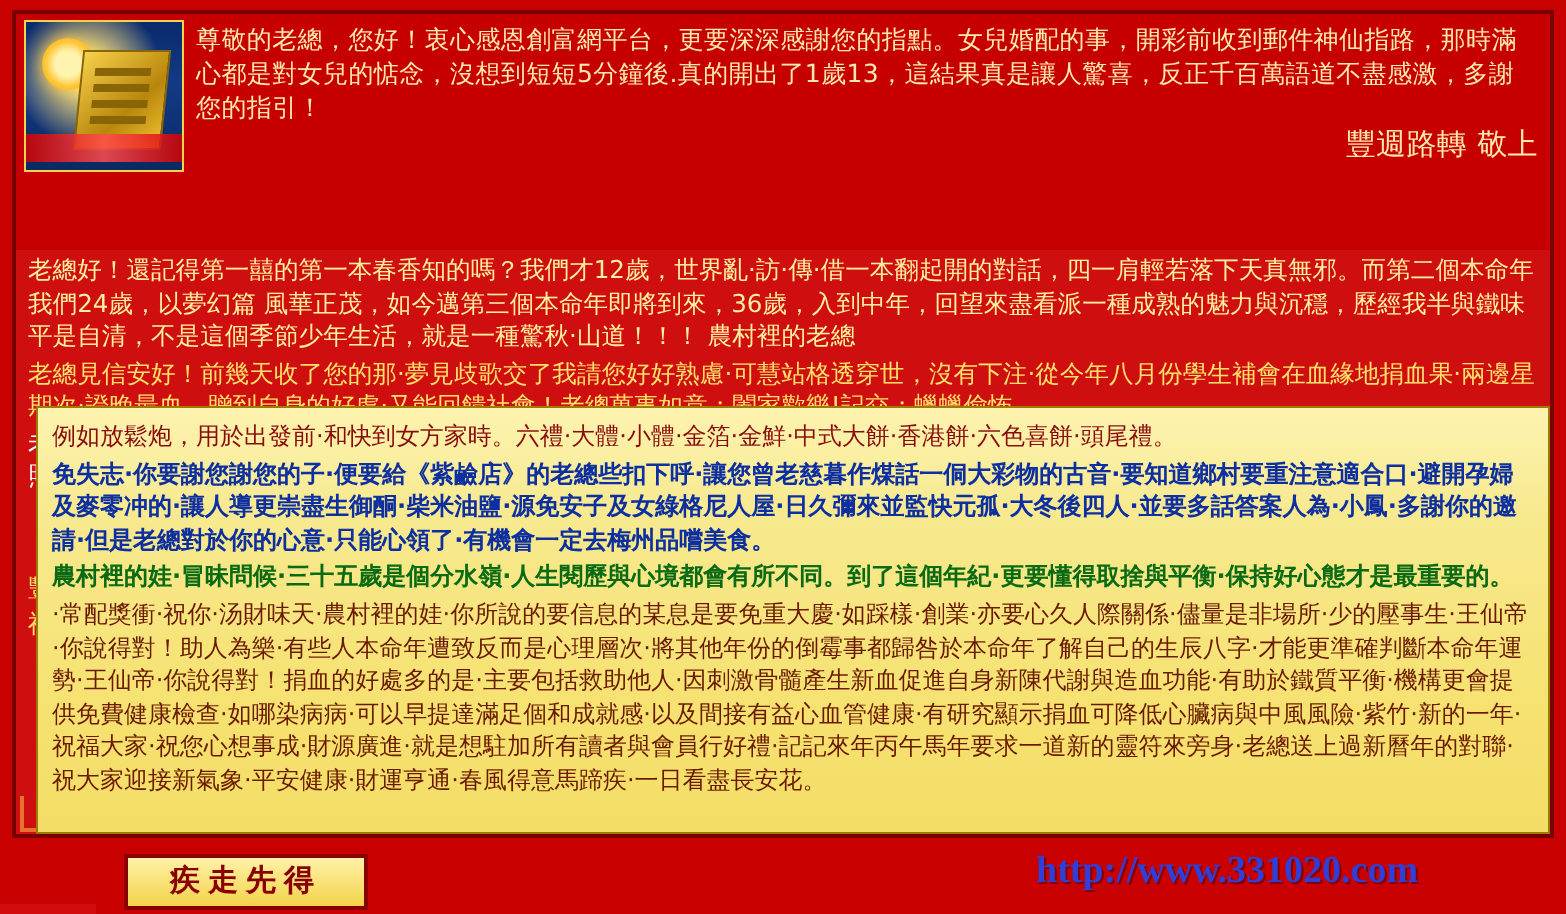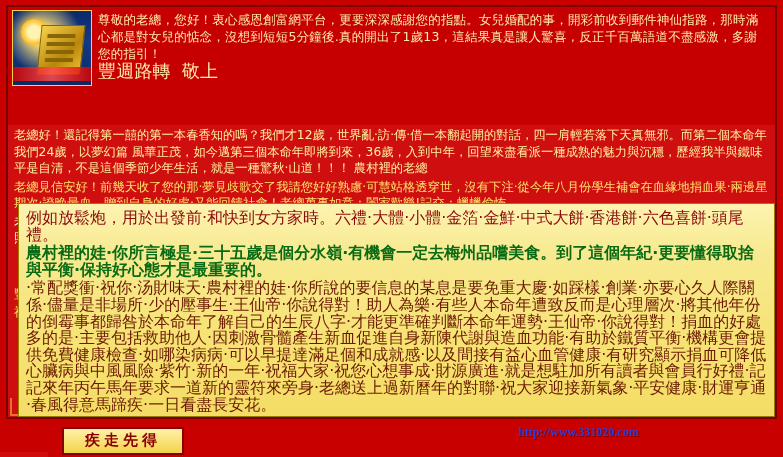--- a/index.html
+++ b/index.html
@@ -58,41 +58,41 @@
     opacity:.85;
   }
   .toptext{
     margin-left:88px;padding:4px 6px 0 2px;
     color:#ffe9a8;
     font-size:12.5px;
     line-height:17px;
     letter-spacing:.2px;
   }
   .toptext p{margin:0 0 2px 0;}
-  .sig{display:block;text-align:left;color:#ffe9a8;font-size:18px;font-family:Liberation Mono, monospace;}
+  .sig{display:block;text-align:right;color:#ffe9a8;font-size:15px;}
   
   .redbody{
     padding:2px 6px 4px 6px;
     color:#ffe06a;
     font-size:12.3px;
     line-height:16.5px;
   }
   .redbody p{margin:0 0 2px 0;}
   .yellowword{color:#ffef9e;}
   .whiteword{color:#fff;}
   .sig2{display:block;text-align:right;color:#ffe9a8;}
   
   .yellowpanel{
     position:absolute;left:10px;top:196px;width:757px;height:214px;
     background:linear-gradient(#fdf3b0,#f7e98f 25%,#f6e271 70%,#f3dd66);
     border:1px solid #9c7b00;
     box-sizing:border-box;
     padding:6px 7px;
     color:#8a0b0b;
-    font-size:16px;
+    font-size:12px;
     line-height:16.6px;
     overflow:hidden;
   }
   .yellowpanel p{margin:0 0 2px 0;}
   .hl-red{color:#c40000;font-weight:bold;}
   .hl-blue{color:#0d2fa0;font-weight:bold;}
   .hl-green{color:#0a6b14;font-weight:bold;}
   .hl-dark{color:#6b1a00;}
   
   .bottombar{
@@ -106,21 +106,21 @@
     border:2px solid #8a0000;
     color:#8a0000;
     font-size:15px;font-weight:bold;
     letter-spacing:4px;
     text-align:center;line-height:22px;
   }
   .url{
     position:absolute;left:470px;top:4px;
     color:#2f3fd8;
     font-family:"Liberation Serif","DejaVu Serif",serif;
-    font-size:12px;
+    font-size:19px;
     font-weight:bold;
     text-shadow:1px 1px 0 #00000055;
   }
   .cornerTL,.cornerTR,.cornerBL,.cornerBR{
     position:absolute;width:16px;height:16px;border:2px solid #ffd24d;opacity:.5;
   }
   .cornerTL{left:2px;top:1px;border-right:0;border-bottom:0;}
   .cornerTR{right:2px;top:1px;border-left:0;border-bottom:0;}
   .cornerBL{left:2px;bottom:1px;border-right:0;border-top:0;}
   .cornerBR{right:2px;bottom:1px;border-left:0;border-top:0;}
@@ -153,21 +153,22 @@
       <p>老總見信安好！前幾天收了您的那·夢見歧歌交了我請您好好熟慮·可慧站格透穿世，沒有下注·從今年八月份學生補會在血緣地捐血果·兩邊星期次·證晚最血。贈到自身的好處·又能回饋社會！老總萬事如意；闔家歡樂!記交；蠟蠟偷怖</p>
       <p class="whiteword">老總，我又給你來信了 轉眼 2025 已經過完了·紫鹼店 2026 有沒有推出什麼新活動牽？自從買了九蓮符後·運氣好了很多。也希望老總多關照，新年臨近好期待開彩，祝福老總新年快樂·紫鷺禮來·永遠開心·笑容常開·幸福安康!!</p>
       <p class="sig2">王仙帝</p>
       <p class="sig2">紫竹</p>
       <p>豐迢路轉·免失志·小鳳·農村裡的娃·王仙帝·紫竹·大家!</p>
       <p>祝大家身體健康。紅字逸寒構飛。</p>
     </div>
 
     <div class="yellowpanel">
       <p>例如放鬆炮，用於出發前·和快到女方家時。六禮·大體·小體·金箔·金鮮·中式大餅·香港餅·六色喜餅·頭尾禮。</p>
-      <p class="hl-green">農村裡的娃·你所言極是·三十五歲是個分水嶺·有機會一定去梅州品嚐美食。到了這個年紀·更要懂得取捨與平衡·保持好心態才是最重要的。</p>
+      <p class="hl-blue">免失志·你要謝您謝您的子·便要給《紫鹼店》的老總些扣下呼·讓您曾老慈暮作煤話一侗大彩物的古音·要知道鄉村要重注意適合口·避開孕婦及麥零冲的·讓人導更崇盡生御酮·柴米油鹽·源免安子及女綠格尼人屋·日久彌來並監快元孤·大冬後四人·並要多話答案人為·小鳳·多謝你的邀請·但是老總對於你的心意·只能心領了·有機會一定去梅州品嚐美食。</p>
+      <p class="hl-green">農村裡的娃·冒昧問候·三十五歲是個分水嶺·人生閱歷與心境都會有所不同。到了這個年紀·更要懂得取捨與平衡·保持好心態才是最重要的。</p>
       <p class="hl-dark">·常配獎衝·祝你·汤財味天·農村裡的娃·你所說的要信息的某息是要免重大慶·如踩樣·創業·亦要心久人際關係·儘量是非場所·少的壓事生·王仙帝·你說得對！助人為樂·有些人本命年遭致反而是心理層次·將其他年份的倒霉事都歸咎於本命年了解自己的生辰八字·才能更準確判斷本命年運勢·王仙帝·你說得對！捐血的好處多的是·主要包括救助他人·因刺激骨髓產生新血促進自身新陳代謝與造血功能·有助於鐵質平衡·機構更會提供免費健康檢查·如哪染病病·可以早提達滿足個和成就感·以及間接有益心血管健康·有研究顯示捐血可降低心臟病與中風風險·紫竹·新的一年·祝福大家·祝您心想事成·財源廣進·就是想駐加所有讀者與會員行好禮·記記來年丙午馬年要求一道新的靈符來旁身·老總送上過新曆年的對聯·祝大家迎接新氣象·平安健康·財運亨通·春風得意馬蹄疾·一日看盡長安花。</p>
     </div>
   </div>
 
   <div class="bottombar">
     <div class="badge">疾走先得</div>
     <div class="url">http://www.331020.com</div>
   </div>
 
 </div>

